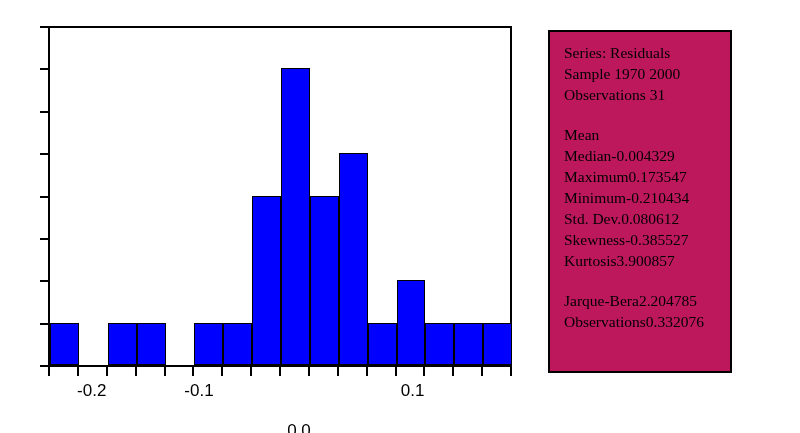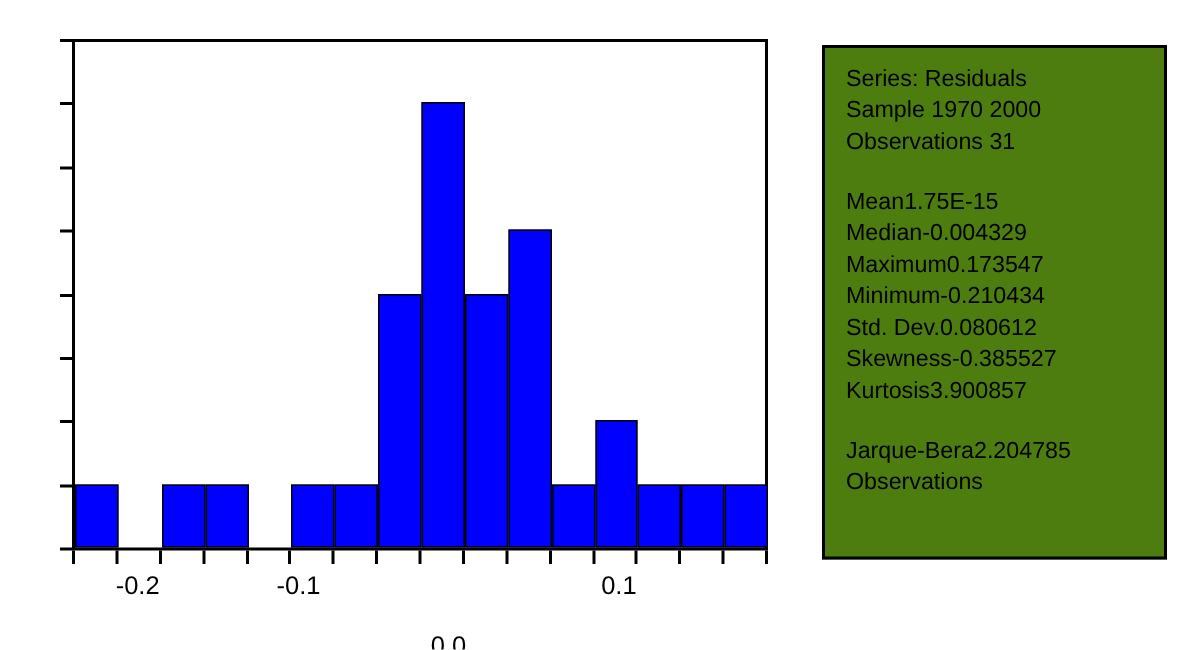--- a/index.html
+++ b/index.html
@@ -94,25 +94,26 @@
     line-height: 19px;
     color: #000000;
     white-space: nowrap;
   }
 
   
   #stats-box {
     position: absolute;
     left: 548px;
     top: 30px;
-    width: 230px;
+    width: 184px;
     height: 343px;
     border: 2px solid #000000;
     box-sizing: border-box;
-    background: #4d7c0f;
+    background: #be185d;
+    font-family: Liberation Serif, serif;
   }
   #stats-inner {
     position: absolute;
     left: 14px;
     top: 10px;
     right: 10px;
   }
   .stats-header-line {
     font-size: 15.5px;
     line-height: 21px;
@@ -200,21 +201,20 @@
 </div>
 
 <div id="stats-box">
   <div id="stats-inner">
       <div class="stats-header-line">Series: Residuals</div>
       <div class="stats-header-line">Sample 1970 2000</div>
       <div class="stats-header-line">Observations 31</div>
       <div class="stats-gap"></div>
       <div class="stats-row">
         <span class="stat-label">Mean</span>
-        <span class="stat-value">1.75E-15</span>
       </div>
       <div class="stats-row">
         <span class="stat-label">Median</span>
         <span class="stat-value">-0.004329</span>
       </div>
       <div class="stats-row">
         <span class="stat-label">Maximum</span>
         <span class="stat-value">0.173547</span>
       </div>
       <div class="stats-row">
@@ -233,15 +233,16 @@
         <span class="stat-label">Kurtosis</span>
         <span class="stat-value">3.900857</span>
       </div>
       <div class="stats-gap"></div>
       <div class="stats-row">
         <span class="stat-label">Jarque-Bera</span>
         <span class="stat-value">2.204785</span>
       </div>
       <div class="stats-row">
         <span class="stat-label">Observations</span>
+        <span class="stat-value">0.332076</span>
       </div>
     </div>
 </div>
 
 </body></html>

